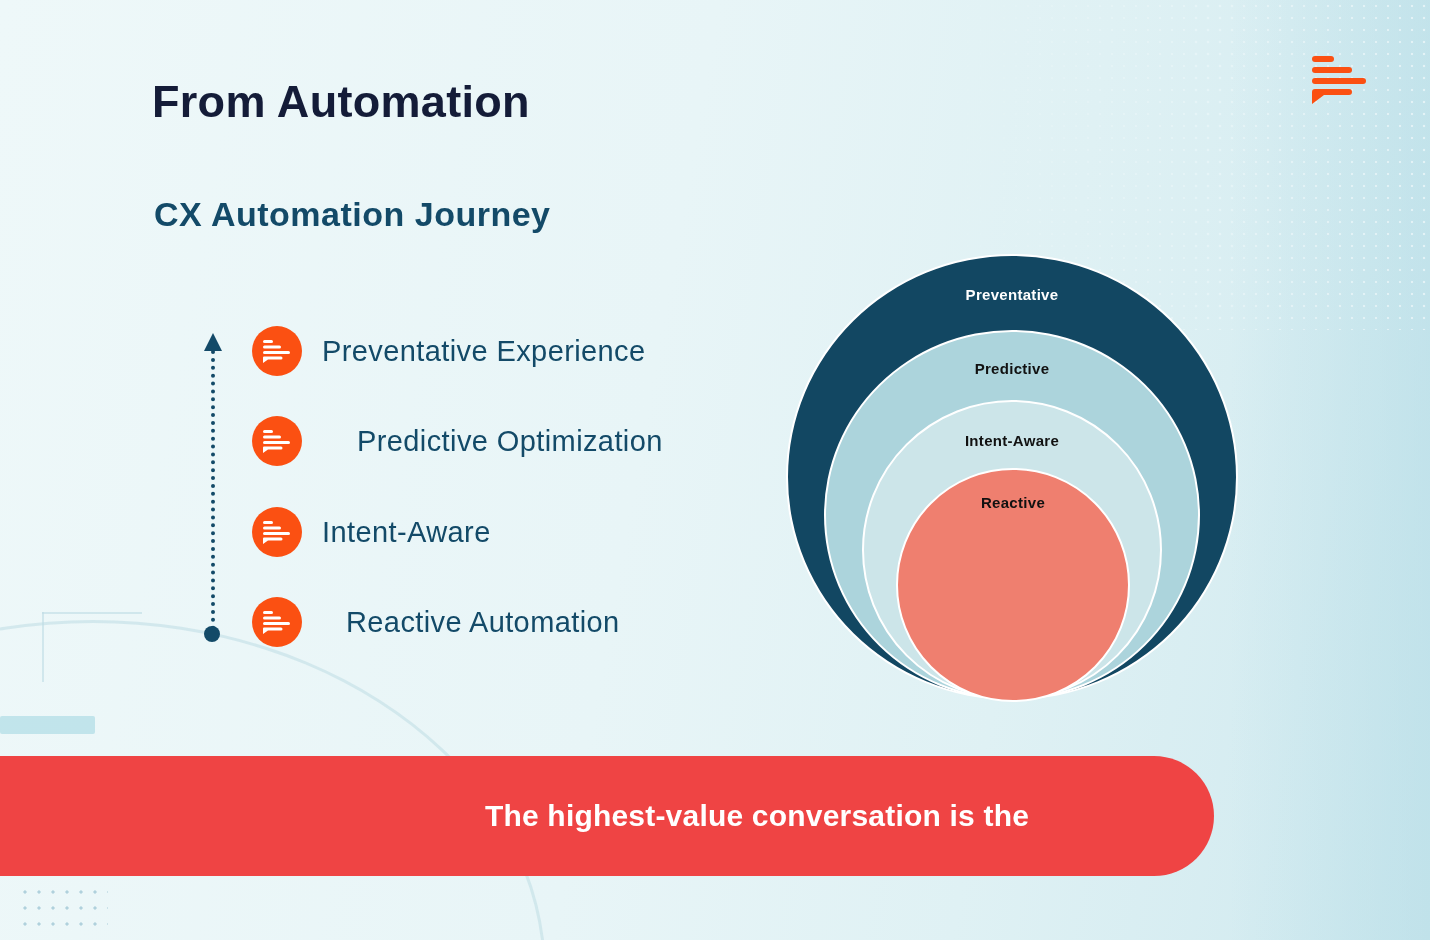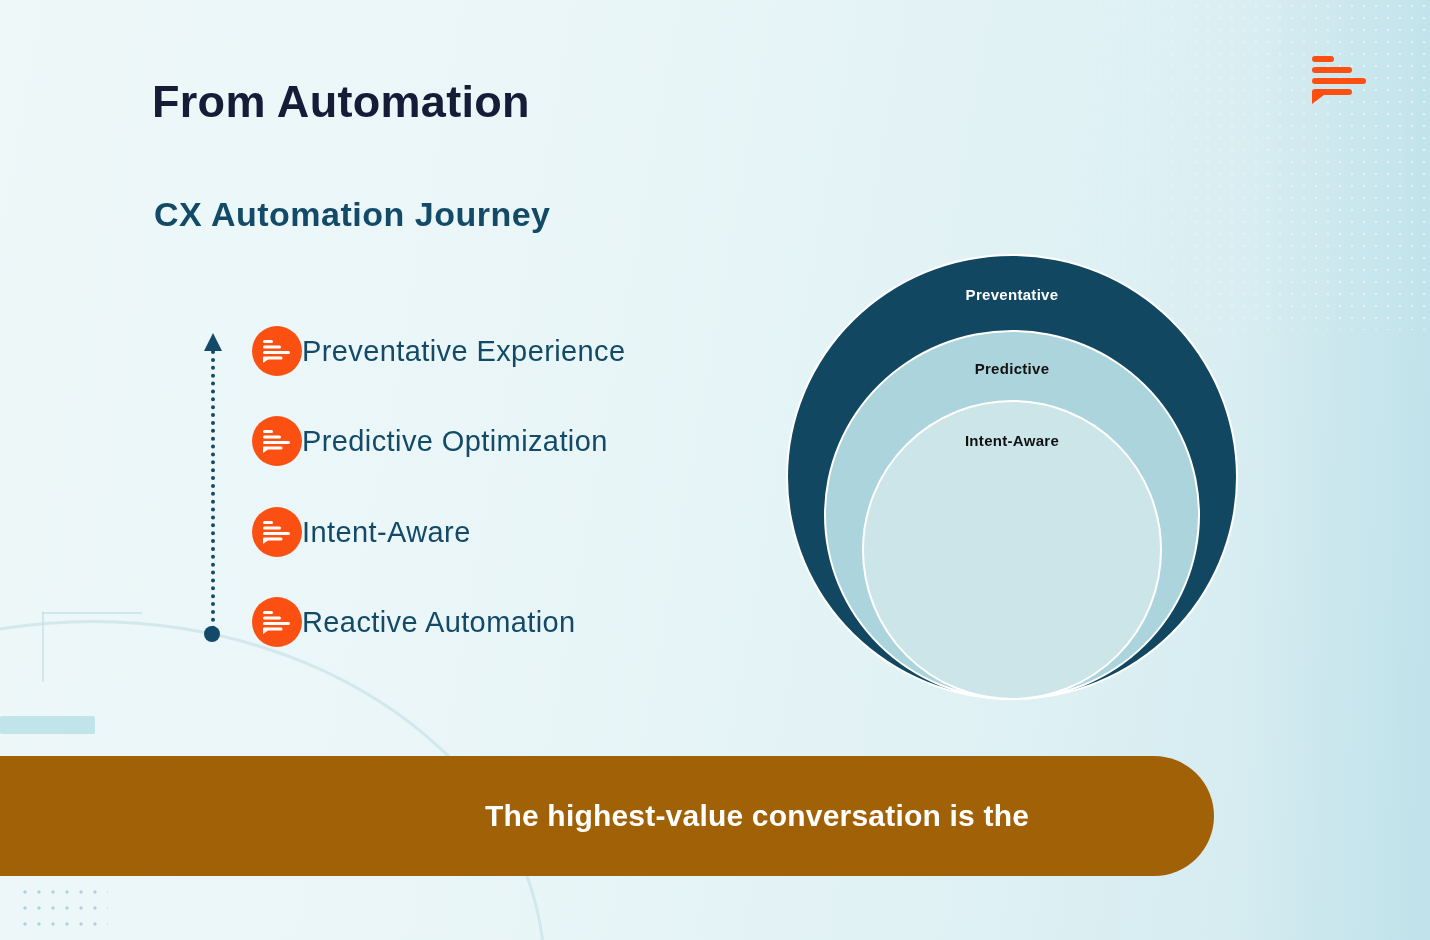--- a/index.html
+++ b/index.html
@@ -71,33 +71,33 @@
   .steps { position: absolute; left: 252px; top: 326px; }
   .step {
     position: absolute; left: 0; display: flex; align-items: center; height: 50px;
     white-space: nowrap;
   }
   .step-icon {
     width: 50px; height: 50px; border-radius: 50%; background: #fb5012;
     display: flex; align-items: center; justify-content: center; flex: 0 0 50px;
   }
   .step-label {
-    color: #134a68; font-size: 29px; letter-spacing: 0.4px;
+    margin-left: 20px; color: #134a68; font-size: 29px; letter-spacing: 0.4px;
   }
 
   .diagram { position: absolute; left: 786px; top: 254px; width: 452px; height: 450px; }
   .ring { position: absolute; border-radius: 50%; }
   .ring-label {
     position: absolute; left: 0; right: 0; text-align: center;
     font-weight: 700; font-size: 15px; letter-spacing: 0.3px;
   }
 
   .quote-band {
     position: absolute; left: 0; top: 756px; width: 1214px; height: 120px;
-    background: #a16207; border-radius: 0 60px 60px 0;
+    background: #ef4444; border-radius: 0 60px 60px 0;
     display: flex; align-items: center; justify-content: center;
   }
   .quote {
     margin-left: 300px; text-align: center; color: #ffffff;
     font-weight: 700; font-size: 30px; line-height: 38px; letter-spacing: 0.2px;
   }
 </style>
 </head>
 <body>
 
@@ -134,21 +134,21 @@
           <g fill="#fff">
             <rect x="1" y="1" width="10" height="3" rx="1.5"></rect>
             <rect x="1" y="6.5" width="18" height="3" rx="1.5"></rect>
             <rect x="1" y="12" width="27" height="3" rx="1.5"></rect>
             <path d="M2 17.5 H19 a1.5 1.5 0 0 1 0 3 H6 L1 24 V18.5 a1 1 0 0 1 1 -1 Z"></path>
           </g>
         </svg>
     </span>
     <span class="step-label">Preventative Experience</span>
   </div>
-  <div class="step" style="top:90px;">
+  <div class="step" style="top:90px;gap:35px;">
     <span class="step-icon">
       <svg width="30" height="24" viewBox="0 0 30 24">
           <g fill="#fff">
             <rect x="1" y="1" width="10" height="3" rx="1.5"></rect>
             <rect x="1" y="6.5" width="18" height="3" rx="1.5"></rect>
             <rect x="1" y="12" width="27" height="3" rx="1.5"></rect>
             <path d="M2 17.5 H19 a1.5 1.5 0 0 1 0 3 H6 L1 24 V18.5 a1 1 0 0 1 1 -1 Z"></path>
           </g>
         </svg>
     </span>
@@ -160,21 +160,21 @@
           <g fill="#fff">
             <rect x="1" y="1" width="10" height="3" rx="1.5"></rect>
             <rect x="1" y="6.5" width="18" height="3" rx="1.5"></rect>
             <rect x="1" y="12" width="27" height="3" rx="1.5"></rect>
             <path d="M2 17.5 H19 a1.5 1.5 0 0 1 0 3 H6 L1 24 V18.5 a1 1 0 0 1 1 -1 Z"></path>
           </g>
         </svg>
     </span>
     <span class="step-label">Intent-Aware</span>
   </div>
-  <div class="step" style="top:271px;">
+  <div class="step" style="top:271px;gap:24px;">
     <span class="step-icon">
       <svg width="30" height="24" viewBox="0 0 30 24">
           <g fill="#fff">
             <rect x="1" y="1" width="10" height="3" rx="1.5"></rect>
             <rect x="1" y="6.5" width="18" height="3" rx="1.5"></rect>
             <rect x="1" y="12" width="27" height="3" rx="1.5"></rect>
             <path d="M2 17.5 H19 a1.5 1.5 0 0 1 0 3 H6 L1 24 V18.5 a1 1 0 0 1 1 -1 Z"></path>
           </g>
         </svg>
     </span>
@@ -185,19 +185,22 @@
 <div class="diagram">
   <div class="ring" style="left:0; top:0; width:452px; height:446px; background:#124762; border:2px solid #ffffff; box-sizing:border-box;">
     <div class="ring-label" style="top:30px; color:#ffffff;">Preventative</div>
   </div>
   <div class="ring" style="left:38px; top:76px; width:376px; height:370px; background:#acd4dc; border:2px solid #ffffff; box-sizing:border-box;">
     <div class="ring-label" style="top:28px; color:#111111;text-align:center;">Predictive</div>
   </div>
   <div class="ring" style="left:76px; top:146px; width:300px; height:300px; background:#cce5e9; border:2px solid #ffffff; box-sizing:border-box;">
     <div class="ring-label" style="top:30px; color:#111111;">Intent-Aware</div>
   </div>
+  <div class="ring" style="left:110px; top:214px; width:234px; height:234px; background:#ef7f6f; border:2px solid #ffffff; box-sizing:border-box;">
+    <div class="ring-label" style="top:24px; color:#111111;">Reactive</div>
+  </div>
 </div>
 
 <div class="quote-band">
   <div class="quote">
     <span>The highest-value conversation is the</span><br>
   </div>
 </div>
 
 </body></html>

